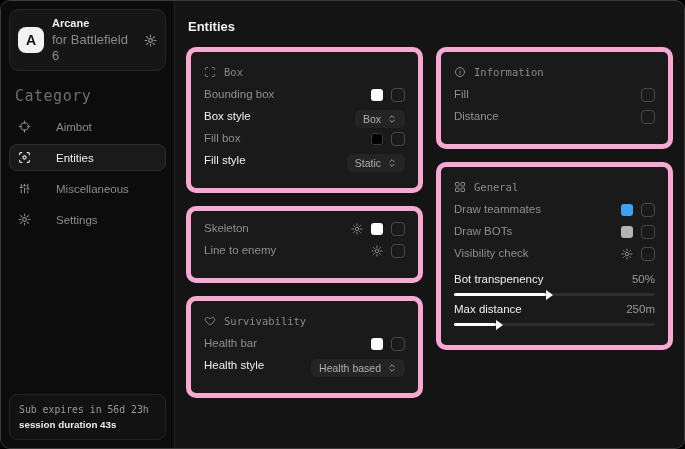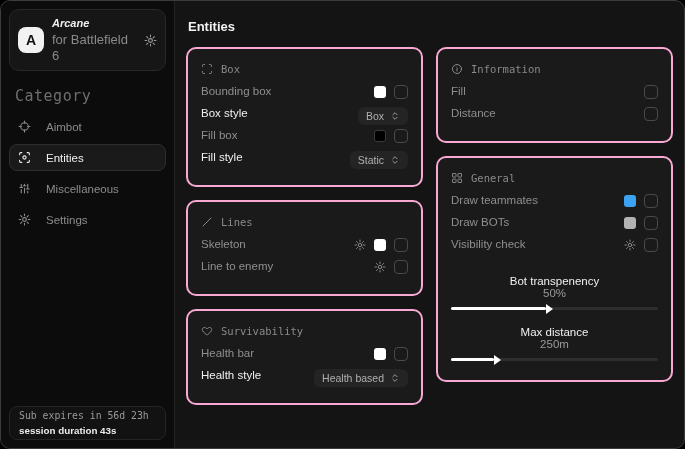--- a/index.html
+++ b/index.html
@@ -16,65 +16,65 @@
   }
   .logo-card {
     display:flex; align-items:center; gap:8px; background:#161616;
     border:1px solid #292929; border-radius:10px; padding:7px 8px;
   }
   .logo-avatar {
     width:26px; height:26px; background:#f2f2f2; color:#121212; border-radius:8px;
     display:flex; align-items:center; justify-content:center; font-weight:bold; font-size:14px;
   }
   .logo-meta { flex:1; line-height:1.2; }
-  .logo-name { font-size:11px; font-weight:700; color:#f0f0f0;font-style:italic; }
+  .logo-name { font-size:11px; font-weight:700; color:#f0f0f0; }
   .logo-sub  { font-size:13px; color:#8a8a8a; margin-top:2px; }
   .icon { display:inline-flex; align-items:center; justify-content:center; }
   .logo-gear { color:#9a9a9a; cursor:pointer; }
   .category {
     font-family:"DejaVu Sans Mono", monospace; font-size:15px; color:#6f6f6f;
     margin:16px 4px 8px 6px; letter-spacing:0.5px;
   }
   .nav-item {
-    display:flex; align-items:center; gap:15px; padding:6px 8px; margin-bottom:4px;
+    display:flex; align-items:center; gap:25px; padding:6px 8px; margin-bottom:4px;
     border-radius:8px; border:1px solid transparent; color:#8c8c8c; font-size:11.5px; cursor:pointer;
   }
   .nav-item.selected { background:#1a1a1a; border-color:#2e2e2e; color:#f0f0f0; }
   .footer-card {
-    margin-top:auto; background:#121212; border:1px solid #252525; border-radius:8px; padding:3px 9px;
+    margin-top:auto; background:#121212; border:1px solid #252525; border-radius:8px; padding:9px 9px;
   }
   .footer-exp { font-family:"DejaVu Sans Mono", monospace; font-size:9.8px; color:#9a9a9a; }
   .footer-sess { font-size:9.8px; font-weight:700; color:#ececec; margin-top:4px; }
   
   .main { flex:1; padding:10px 15px 10px 11px; }
   .main-title { font-size:13px; font-weight:700; color:#f2f2f2; margin:8px 0 13px 2px; }
   .cols { display:flex; gap:13px; }
   .col { width:237px; display:flex; flex-direction:column; gap:13px; }
-  .card { background:#1a1a1a; border:2px solid #f9a8d4; border-radius:10px; padding:10px 13px 12px; }
+  .card { background:#1a1a1a; border:5px solid #f9a8d4; border-radius:10px; padding:10px 13px 12px; }
   .card-hd {
     display:flex; align-items:center; gap:8px; color:#8a8a8a;
     font-family:"DejaVu Sans Mono", monospace; font-size:10.5px; margin:4px 0 10px;
   }
   .row { display:flex; align-items:flex-start; justify-content:space-between; min-height:21px; margin:1px 0; }
   .lbl { font-size:11.5px; color:#8f8f8f; }
   .lbl.em { color:#f0f0f0; font-weight:400; }
   .ctrls { display:flex; align-items:center; gap:8px; }
   .swatch { width:12px; height:12px; border-radius:3px; cursor:pointer; }
   .swatch.dark { border:1px solid #3a3a3a; }
   .cb {
     width:14px; height:14px; border:1.5px solid #4a4a4a; border-radius:4px;
     background:transparent; cursor:pointer;
   }
   .dd {
     display:flex; align-items:center; gap:6px; background:#242424; border-radius:6px;
     padding:3px 8px; color:#b0b0b0; font-size:10.5px; cursor:pointer;
   }
   .dd .icon { color:#9a9a9a; }
   .mini-gear { color:#8a8a8a; cursor:pointer; }
-  .slider-head { display:flex; align-items:center; justify-content:space-between; margin-top:16px;flex-direction:column; }
+  .slider-head { display:flex; align-items:center; justify-content:space-between; margin-top:5px; }
   .slider-val { font-size:11.5px; color:#9a9a9a; }
   .track { position:relative; height:3px; background:#2e2e2e; border-radius:2px; margin:8px 0 7px; cursor:pointer; }
   .fill { position:absolute; left:0; top:0; height:3px; background:#fff; border-radius:2px; }
   .fill::after {
     content:""; position:absolute; right:-7px; top:-3.5px; width:0; height:0;
     border-left:7px solid #fff; border-top:5px solid transparent; border-bottom:5px solid transparent;
   }
   svg { display:block; }
 </style>
 </head>
@@ -193,28 +193,20 @@
               <span class="icon">
                 <svg width="10" height="10" viewBox="0 0 24 24" fill="none" stroke="currentColor" stroke-width="2.4" stroke-linecap="round" stroke-linejoin="round">
                   <path d="m7 15 5 5 5-5M7 9l5-5 5 5"></path>
                 </svg>
               </span>
             </span>
           </div>
         </div>
 
         <div class="card">
-          <div class="card-hd">
-            <span class="icon">
-              <svg width="12" height="12" viewBox="0 0 24 24" fill="none" stroke="currentColor" stroke-width="2" stroke-linecap="round">
-                <path d="M4 20 20 4"></path>
-              </svg>
-            </span>
-            <span>Lines</span>
-          </div>
           <div class="row">
             <span class="lbl">Skeleton</span>
             <span class="ctrls">
               <span class="icon mini-gear">
                 <svg width="12" height="12" viewBox="0 0 24 24" fill="none" stroke="currentColor" stroke-width="2" stroke-linecap="round">
                   <circle cx="12" cy="12" r="3.5"></circle>
                   <path d="M12 2v3M12 19v3M2 12h3M19 12h3M4.9 4.9l2.2 2.2M16.9 16.9l2.2 2.2M19.1 4.9l-2.2 2.2M7.1 16.9l-2.2 2.2"></path>
                 </svg>
               </span>
               <span class="swatch" style="background: rgb(255, 255, 255);"></span>

